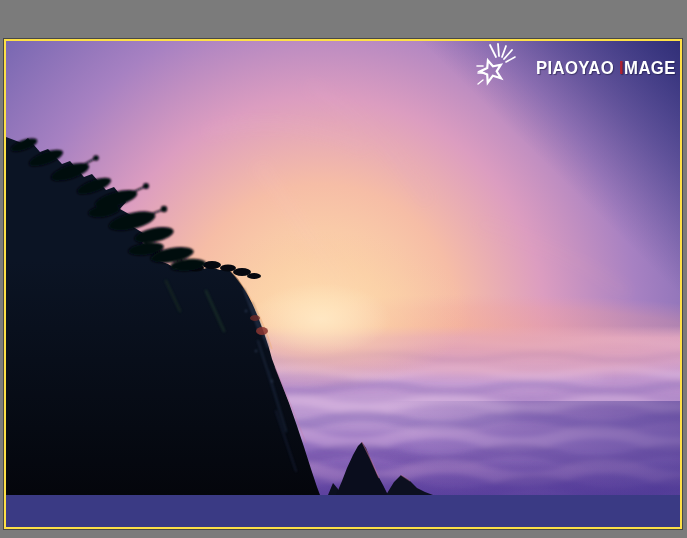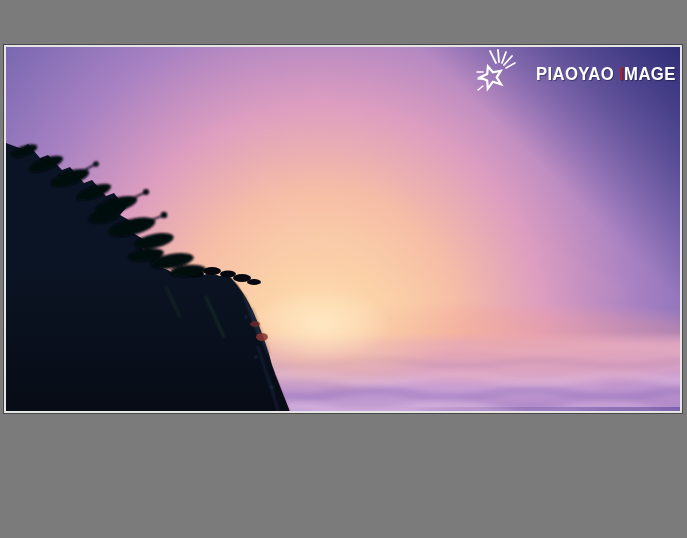--- a/index.html
+++ b/index.html
@@ -1,20 +1,20 @@
 <!DOCTYPE html>
 <html><head>
 <meta charset="utf-8">
 <style>
   html,body{margin:0;padding:0;}
   body{width:687px;height:538px;overflow:hidden;font-family:"Liberation Sans",sans-serif;}
   .desktop{position:relative;width:687px;height:538px;background:#7b7b7b;}
   .photo-frame{
-    position:absolute;left:4px;top:45px;width:678px;height:368px;
-    box-sizing:border-box;border:2px solid #e5e5e5;outline:1px solid #484848;
+    position:absolute;left:4px;top:39px;width:678px;height:490px;
+    box-sizing:border-box;border:2px solid #fde047;outline:1px solid #484848;
     background:#3a3a84;overflow:hidden;
   }
   .photo-frame svg.scene{display:block;}
   .watermark{
     position:absolute;top:2px;right:4px;height:44px;
     display:flex;align-items:center;gap:1px;
     pointer-events:none;
   }
   .wm-logo{margin-top:0px;}
   .wm-text{

